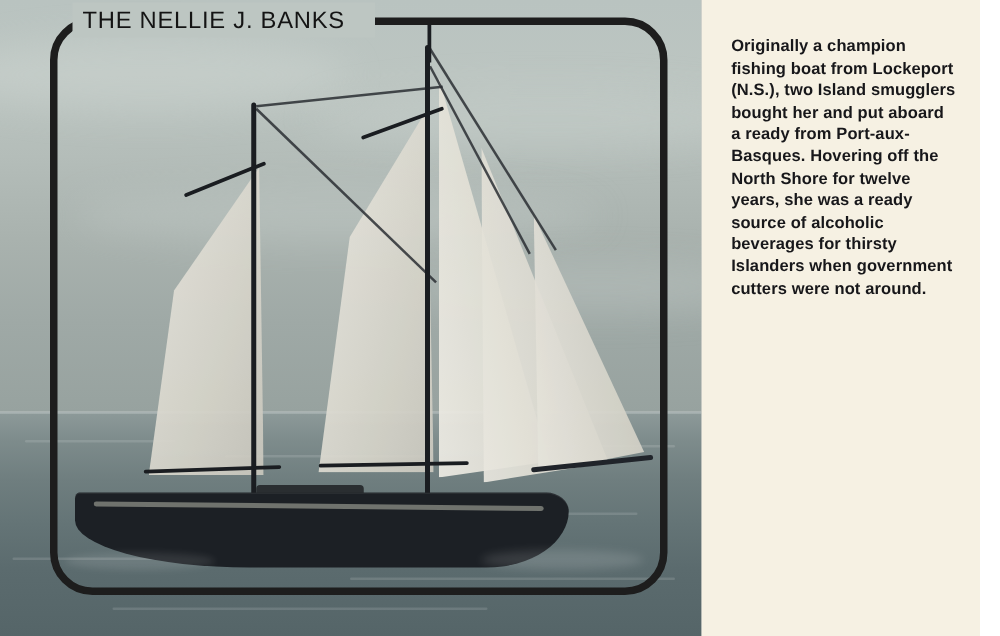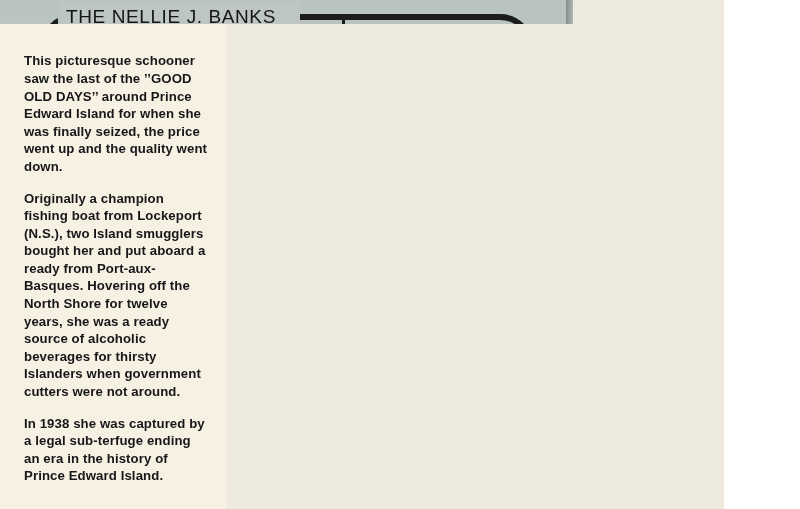--- a/index.html
+++ b/index.html
@@ -9,25 +9,24 @@
   }
   body {
     width: 800px;
     height: 509px;
     overflow: hidden;
     font-family: "Liberation Sans", sans-serif;
   }
 
   #postcard {
     position: relative;
-    width: 724px;
+    width: 784px;
     height: 509px;
     background: #efeade;
     display: flex;
-    flex-direction: column;
   }
 
   
   #photo-panel {
     position: relative;
     width: 573px;
     height: 509px;
     overflow: hidden;
     background: #7b8d92;
   }
@@ -310,18 +309,16 @@
     </div>
 
     <div id="photo-frame"></div>
     <div id="title-gap"></div>
     <div id="photo-title">THE NELLIE J. BANKS</div>
 
     <div class="edge-shadow"></div>
   </div>
 
   <div id="text-panel">
-    <p>This picturesque schooner saw the last of the ’’GOOD OLD DAYS’’ around Prince Edward Island for when she was finally seized, the price went up and the quality went down.</p>
     <p>Originally a champion fishing boat from Lockeport (N.S.), two Island smugglers bought her and put aboard a ready from Port-aux-Basques. Hovering off the North Shore for twelve years, she was a ready source of alcoholic beverages for thirsty Islanders when government cutters were not around.</p>
-    <p>In 1938 she was captured by a legal sub-terfuge ending an era in the history of Prince Edward Island.</p>
   </div>
 
 </div>
 
 </body></html>

